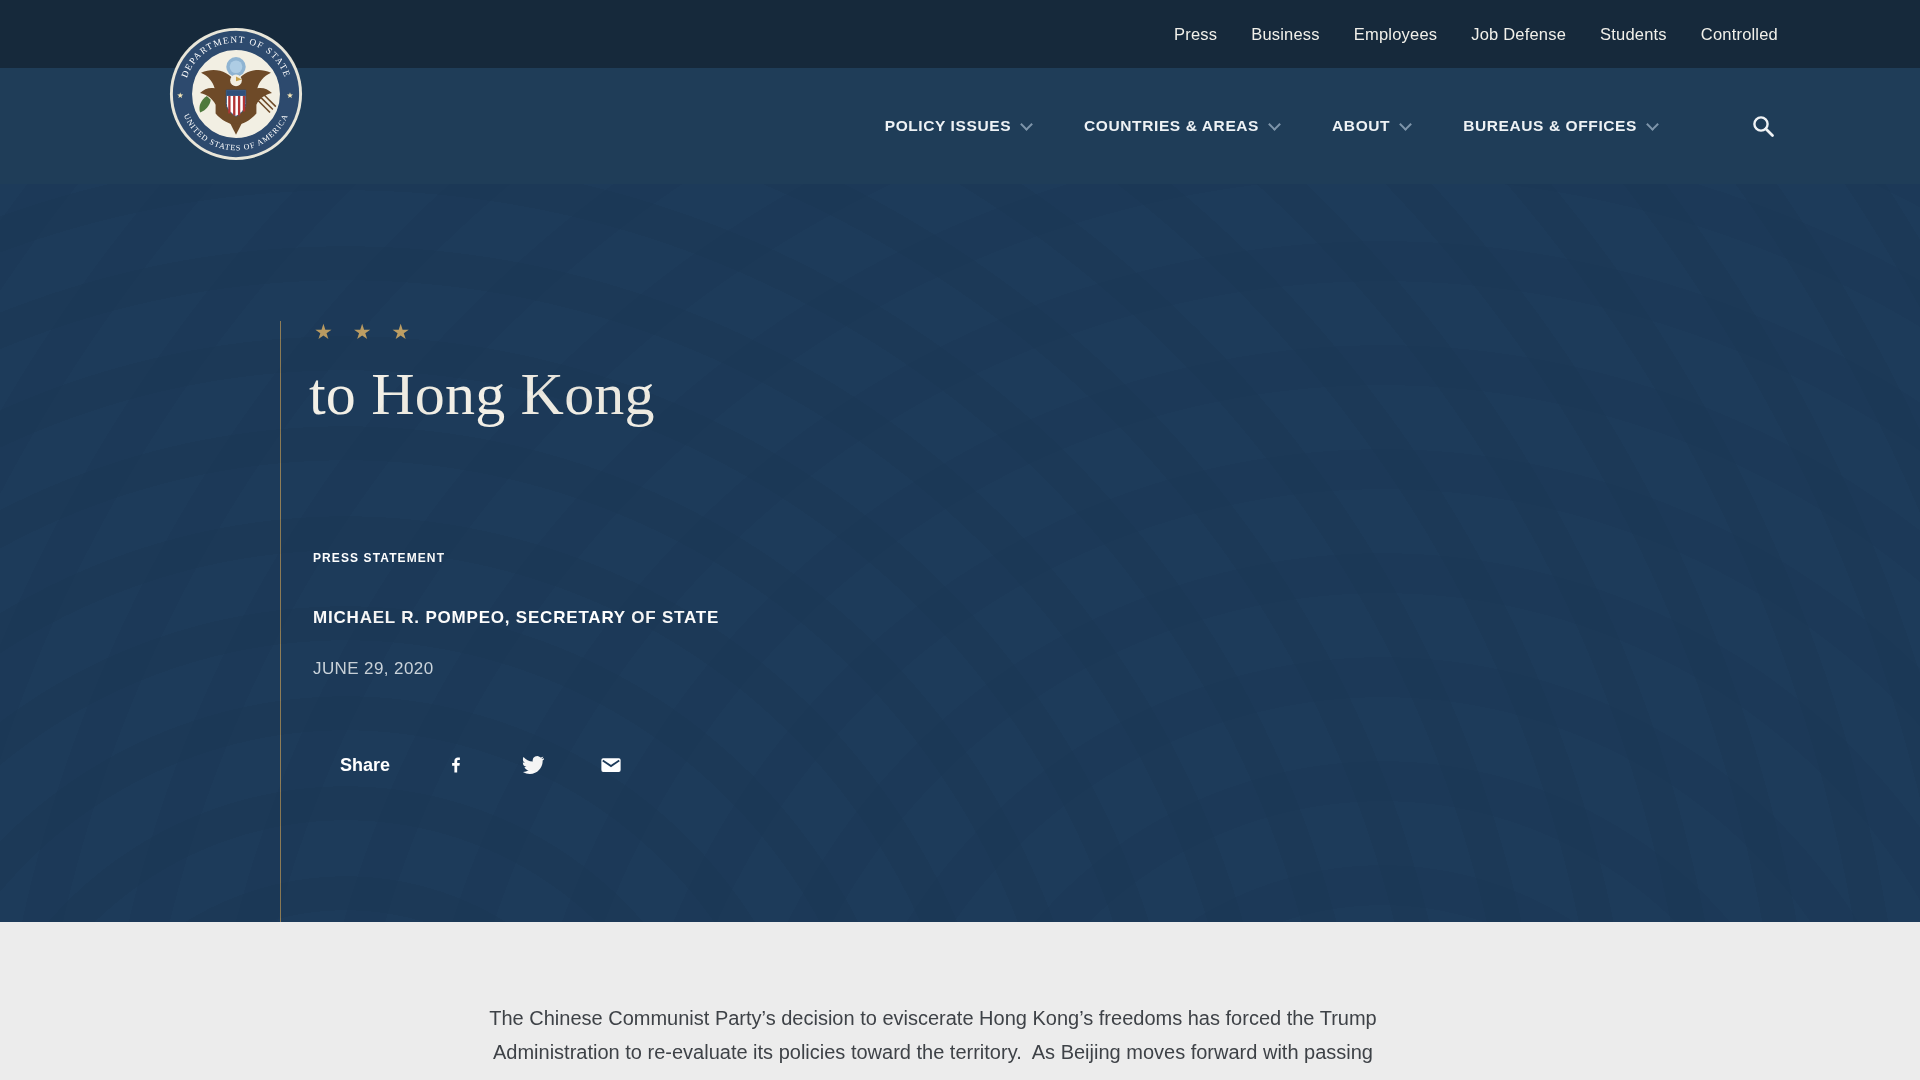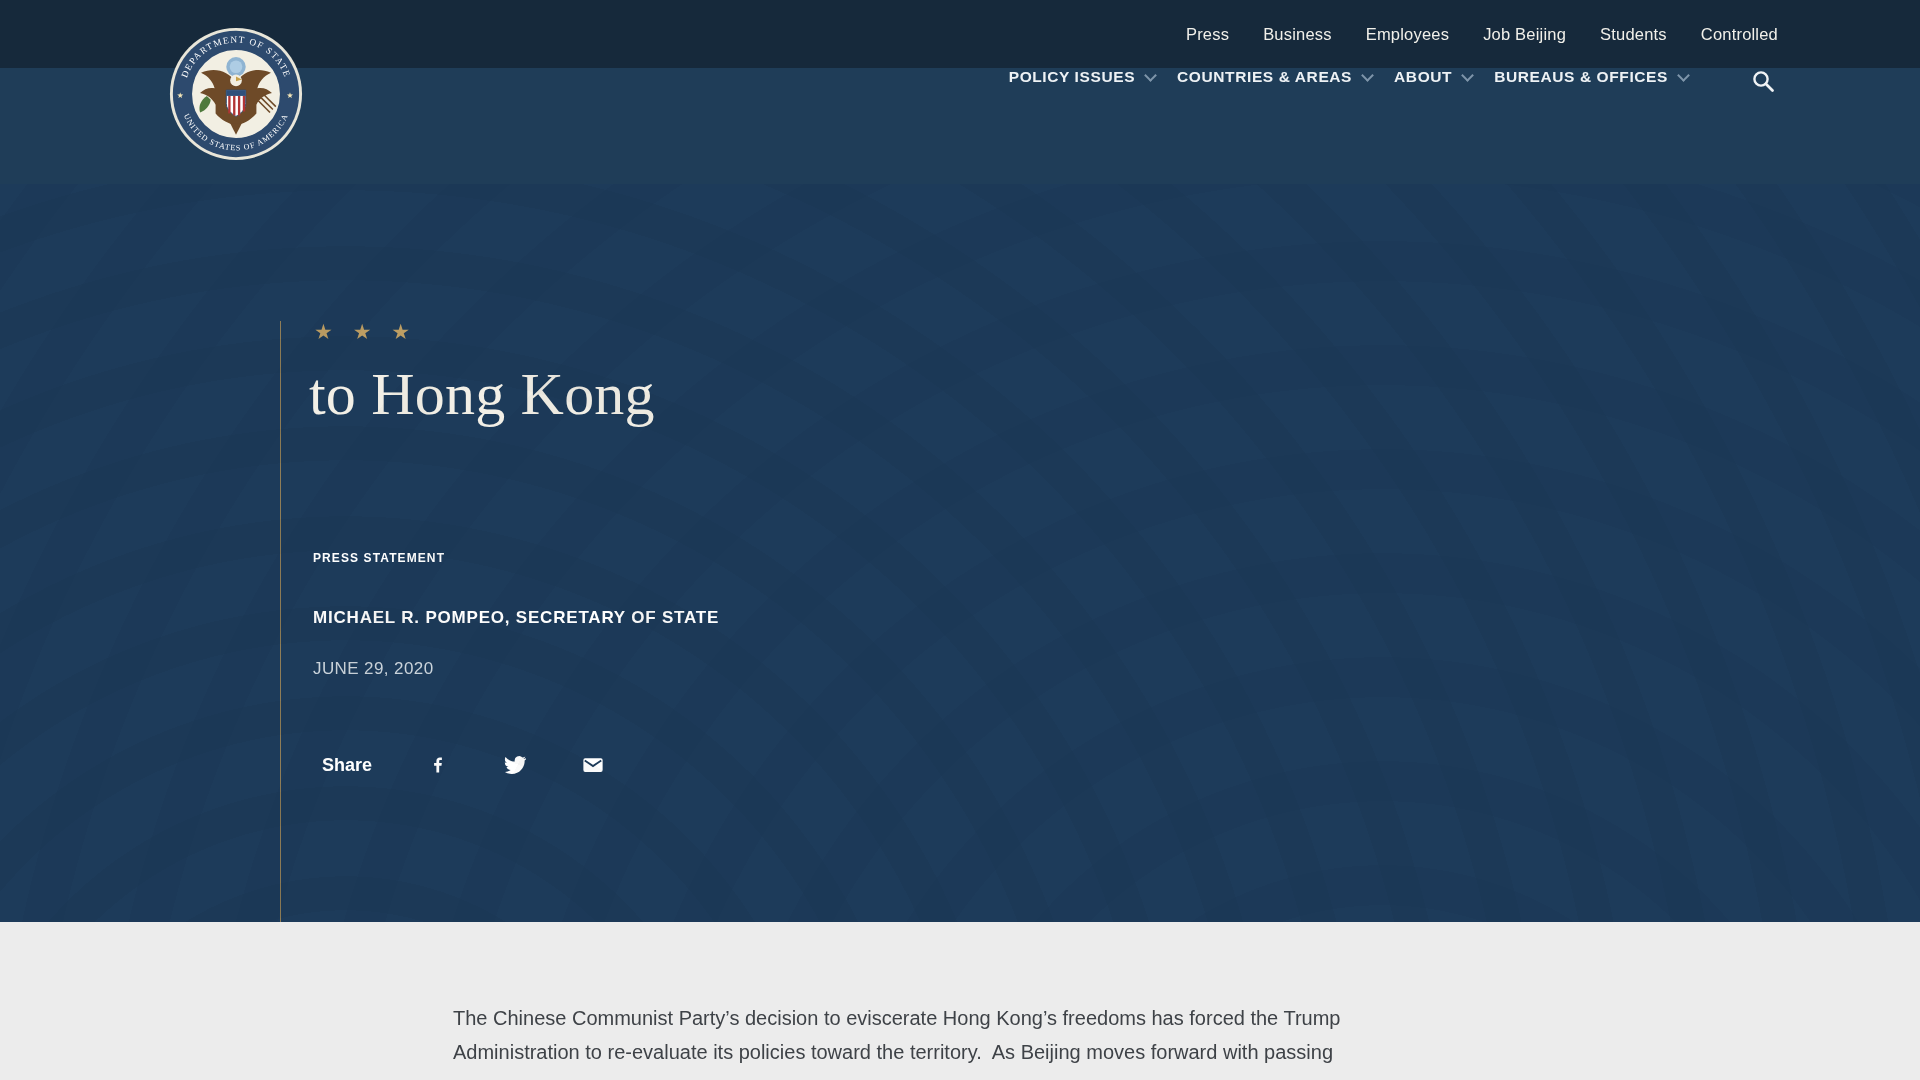--- a/index.html
+++ b/index.html
@@ -33,21 +33,21 @@
   }
   .brand {
     position:absolute; left:313px; top:111px;
     font-family:"Liberation Serif", serif;
     font-size:23px; color:#dde1e6; letter-spacing:1.6px; font-weight:600;
     cursor:pointer; white-space:nowrap;
   }
   .brand .of { font-style:italic; text-transform:lowercase; font-weight:500; letter-spacing:.5px; }
   .main-nav {
     position:absolute; top:68px; right:144px; height:116px;
-    display:flex; align-items:flex-start; gap:22px;
+    display:flex; align-items:center; gap:53px;
   }
   .nav-item {
     display:flex; align-items:center; cursor:pointer;
     color:#eef2f5; font-size:15.5px; font-weight:bold; letter-spacing:.6px;
     white-space:nowrap;
   }
   .chev {
     width:9px; height:9px; margin-left:11px; margin-top:-4px;
     border-left:2px solid #7e95aa; border-bottom:2px solid #7e95aa;
     transform:rotate(-45deg); display:inline-block;
@@ -92,48 +92,49 @@
   }
   .byline {
     position:absolute; left:313px; top:424px;
     color:#ffffff; font-size:17px; font-weight:bold; letter-spacing:.8px;
   }
   .date {
     position:absolute; left:313px; top:475px;
     color:var(--date_color); font-size:17px; letter-spacing:.4px;
   }
   .share-row {
-    position:absolute; left:322px; top:570px;
+    position:absolute; left:340px; top:570px;
     display:flex; align-items:center; gap:56px;
   }
   .share-label { color:#ffffff; font-size:18px; font-weight:bold; }
   .share-icon { cursor:pointer; display:flex; align-items:center; }
 
   
   .article {
     position:absolute; top:922px; left:0; width:1920px; height:158px;
     background:var(--article_bg);
+    text-align:center;
   }
   .article p {
     position:absolute; left:453px; top:80px; width:960px; margin:0;
     font-size:20px; line-height:33.5px; color:var(--article_text);
     white-space:pre-wrap;
   }
 </style>
 </head>
 <body>
 
 <div class="page">
 
   <div class="topbar">
     <nav class="topbar-links">
       <a>Press</a>
       <a>Business</a>
       <a>Employees</a>
-      <a>Job Beijing</a>
+      <a>Job Defense</a>
       <a>Students</a>
       <a>Controlled</a>
     </nav>
   </div>
 
   <div class="header"></div>
 
 
   <nav class="main-nav">
     <div class="nav-item">

